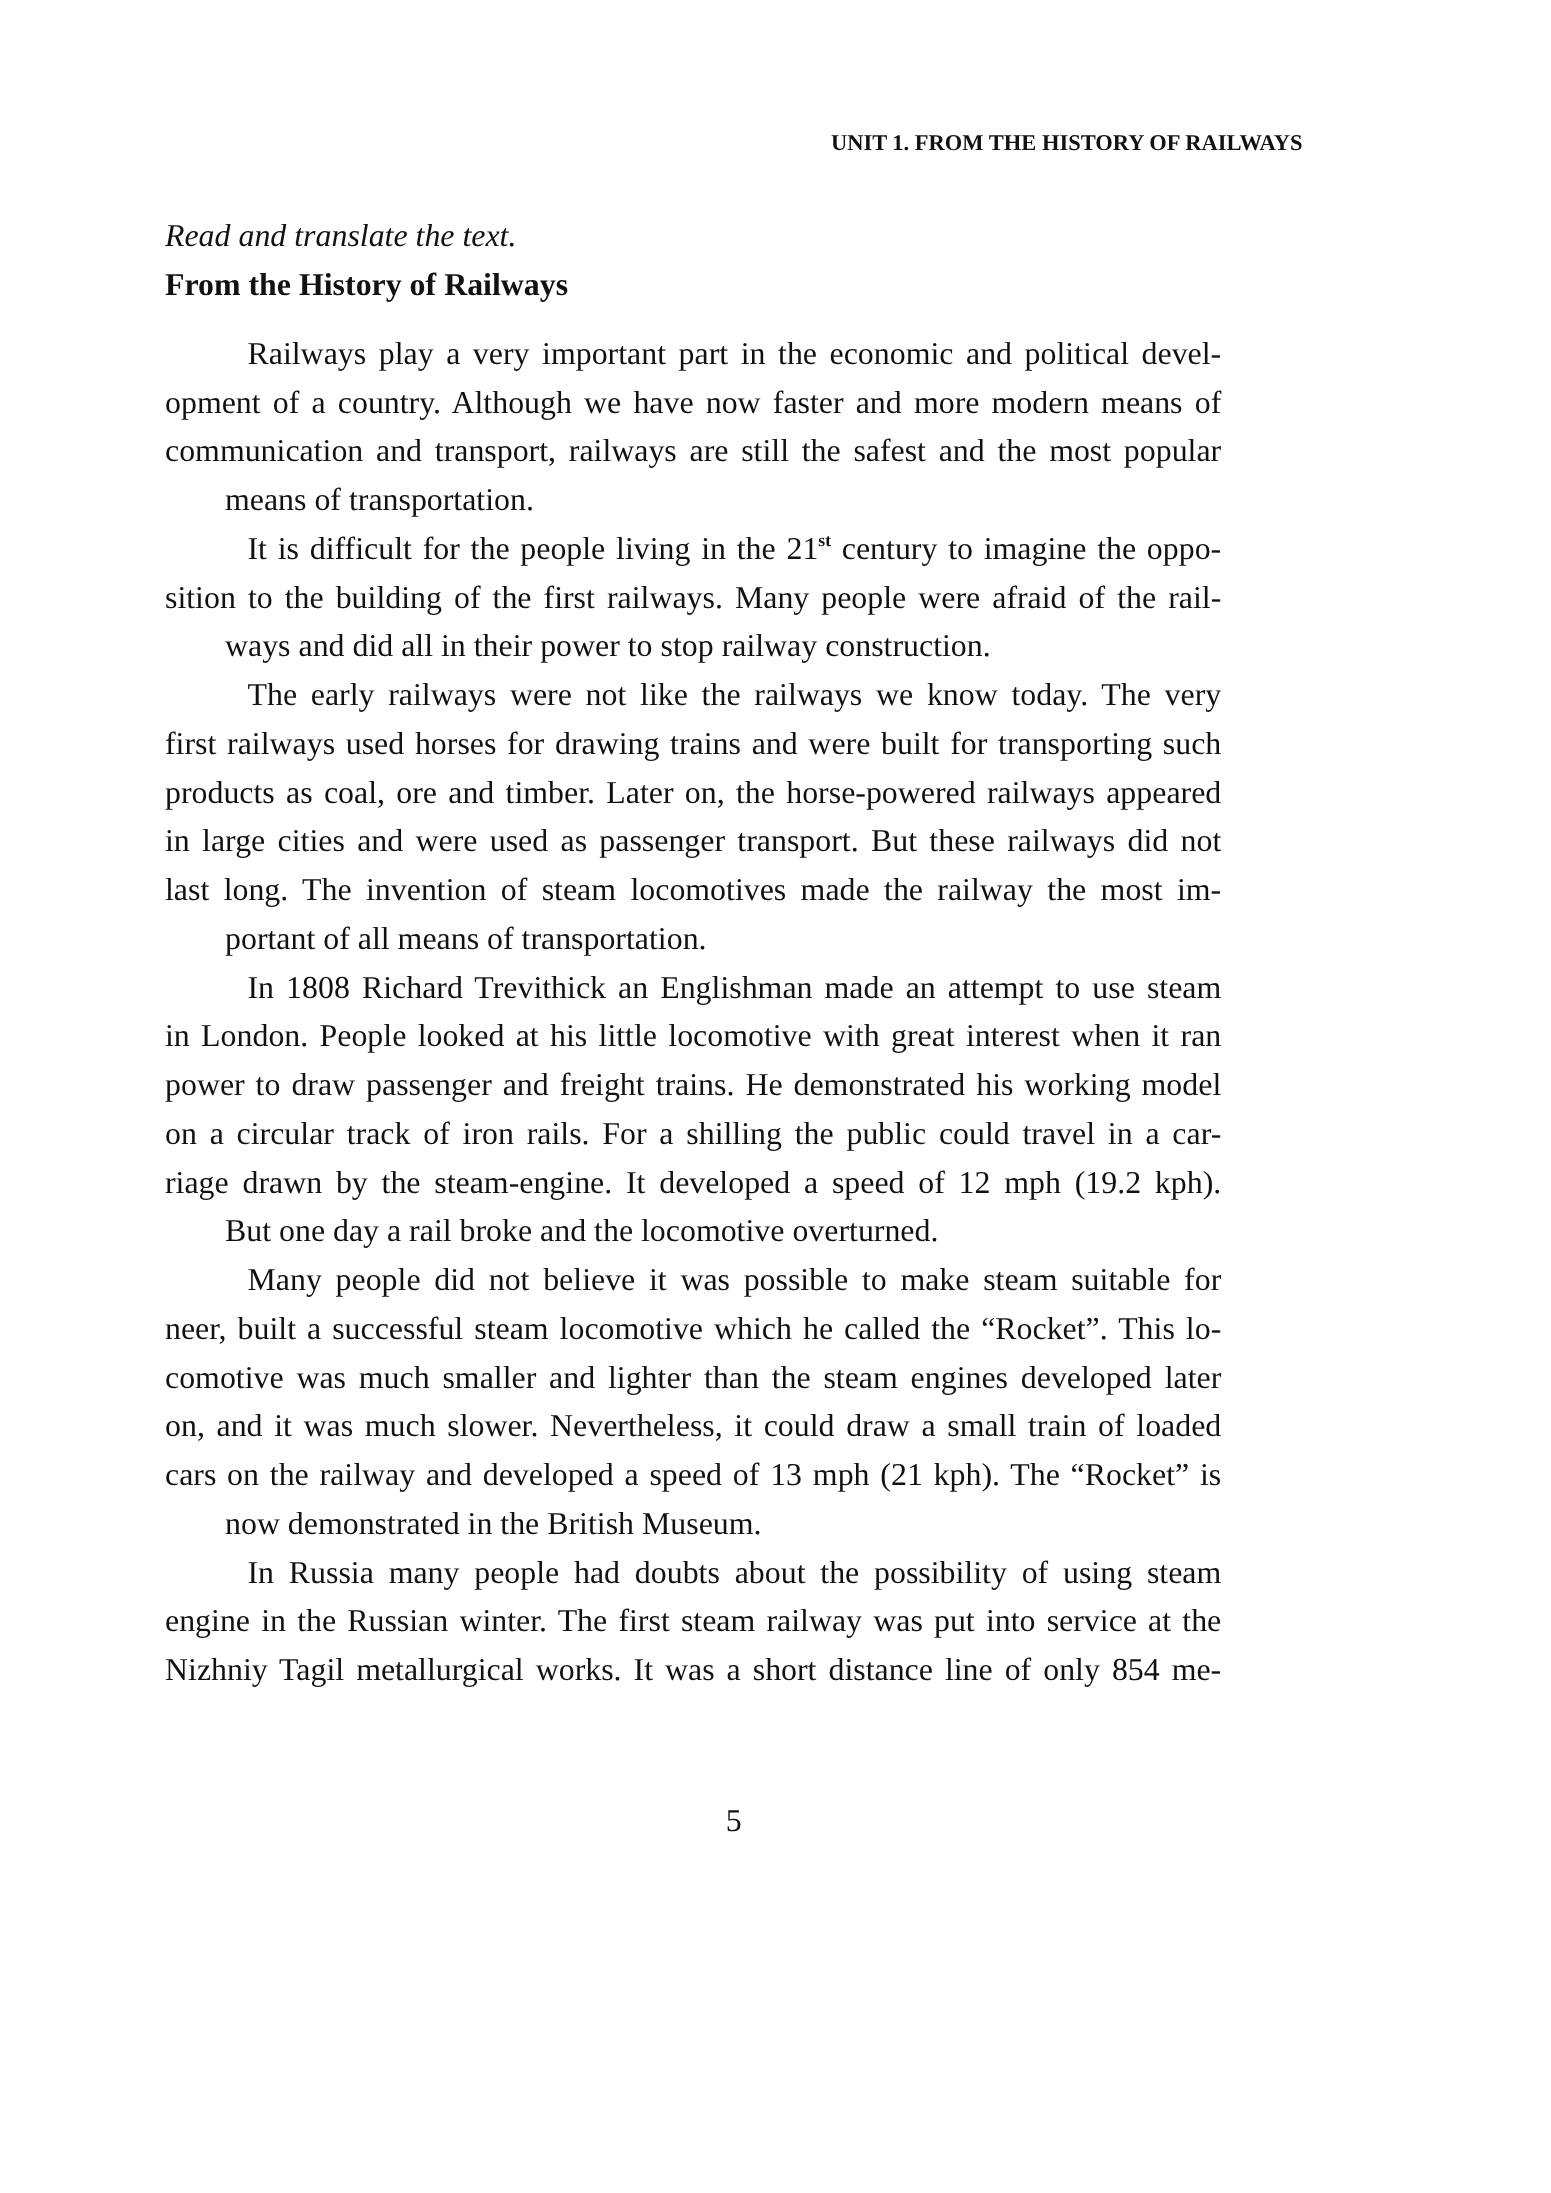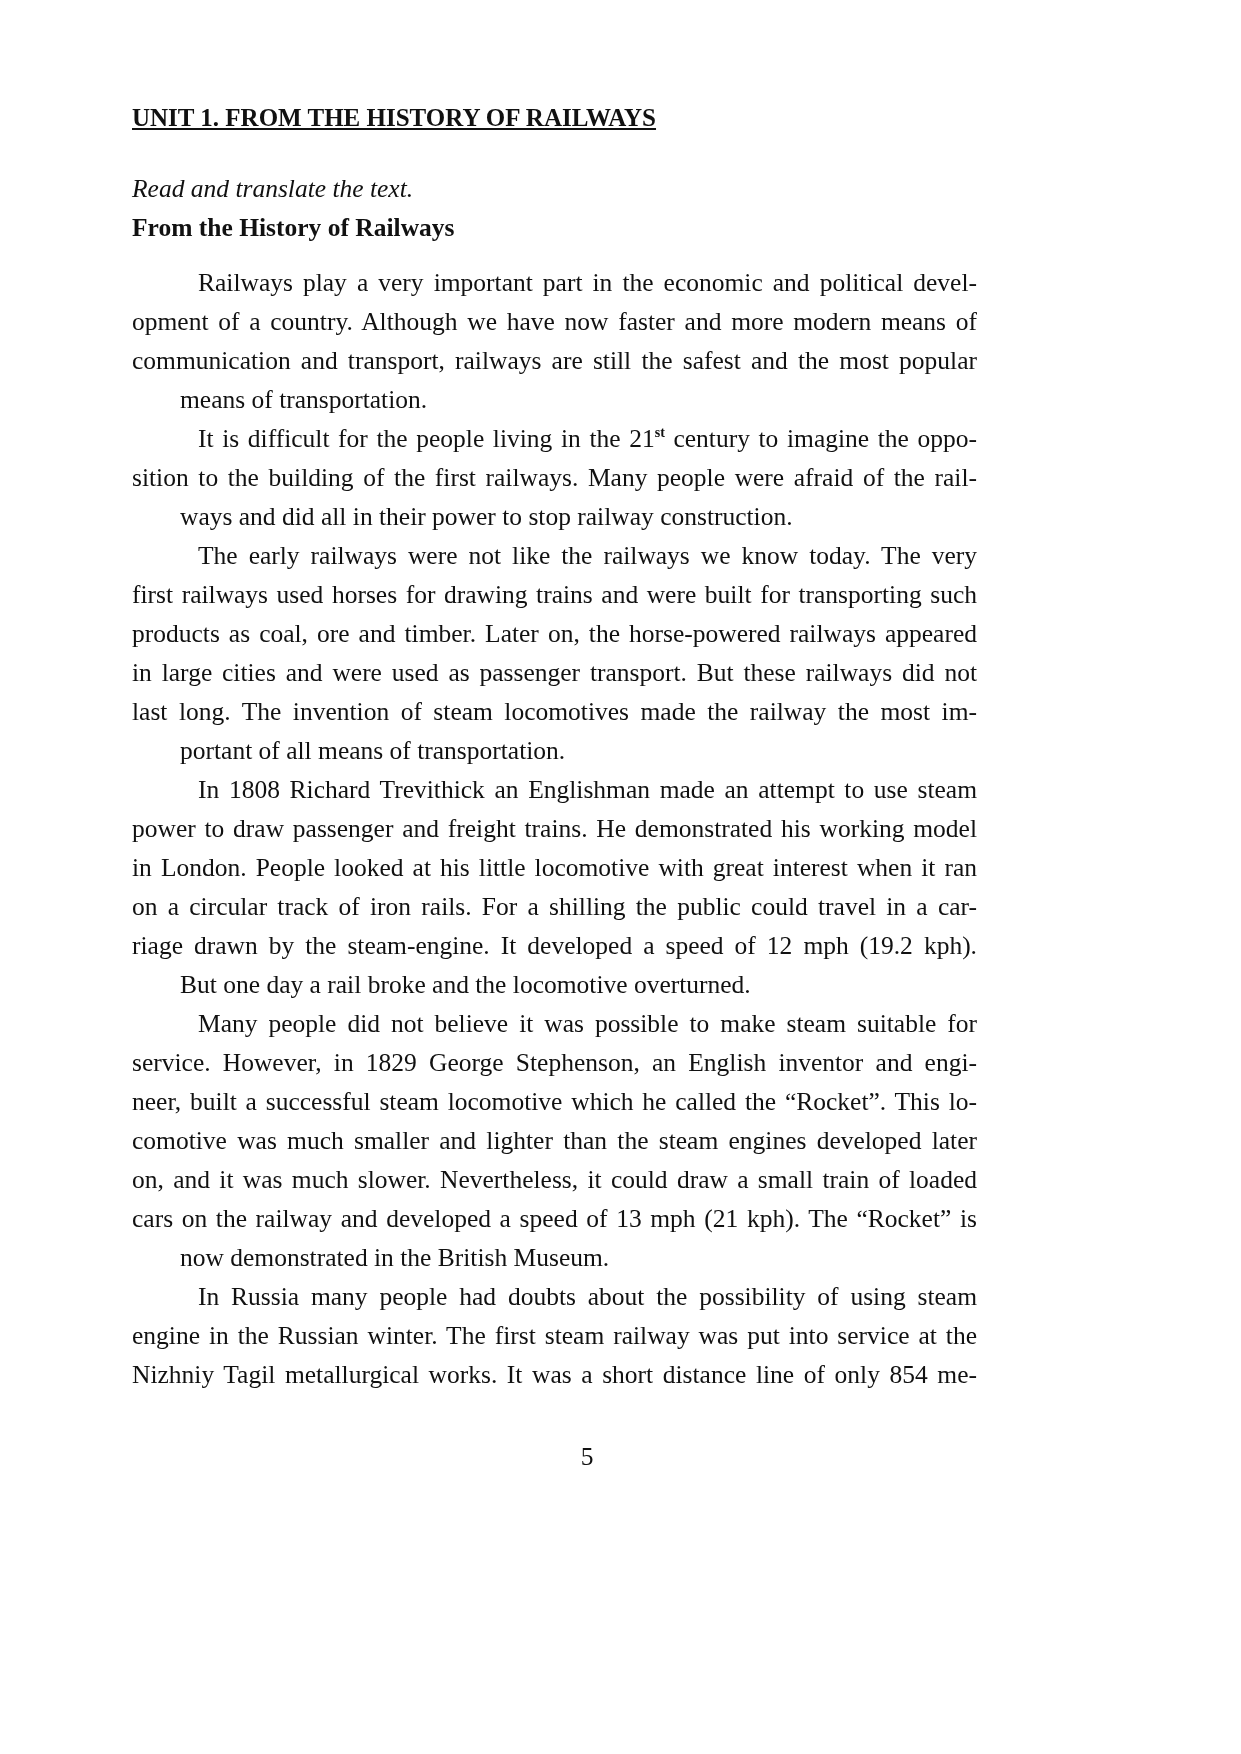--- a/index.html
+++ b/index.html
@@ -15,25 +15,24 @@
       position: absolute;
       left: 132px;
       top: 0;
       width: 845px;
     }
     .unit-title {
       position: absolute;
       top: 104px;
       left: 0;
       width: 910px;
-      text-align: left;
+      text-align: right;
       font-weight: bold;
-      font-size: 25px;
+      font-size: 18px;
       letter-spacing: 0px;
-      text-decoration: underline;
     }
     .instruction {
       position: absolute;
       top: 174px;
       left: 0;
       font-weight: normal;
       font-style: italic;
       font-size: 25.5px;
     }
     .text-title {
@@ -99,30 +98,29 @@
       <span class="line indent">The early railways were not like the railways we know today. The very</span>
       <span class="line">first railways used horses for drawing trains and were built for transporting such</span>
       <span class="line">products as coal, ore and timber. Later on, the horse-powered railways appeared</span>
       <span class="line">in large cities and were used as passenger transport. But these railways did not</span>
       <span class="line">last long. The invention of steam locomotives made the railway the most im-</span>
       <span class="line last">portant of all means of transportation.</span>
     </div>
 
     <div>
       <span class="line indent">In 1808 Richard Trevithick an Englishman made an attempt to use steam</span>
+      <span class="line">in London. People looked at his little locomotive with great interest when it ran</span>
       <span class="line">power to draw passenger and freight trains. He demonstrated his working model</span>
-      <span class="line">in London. People looked at his little locomotive with great interest when it ran</span>
       <span class="line">on a circular track of iron rails. For a shilling the public could travel in a car-</span>
       <span class="line">riage drawn by the steam-engine. It developed a speed of 12 mph (19.2 kph).</span>
       <span class="line last">But one day a rail broke and the locomotive overturned.</span>
     </div>
 
     <div>
       <span class="line indent">Many people did not believe it was possible to make steam suitable for</span>
-      <span class="line">service. However, in 1829 George Stephenson, an English inventor and engi-</span>
       <span class="line">neer, built a successful steam locomotive which he called the “Rocket”. This lo-</span>
       <span class="line">comotive was much smaller and lighter than the steam engines developed later</span>
       <span class="line">on, and it was much slower. Nevertheless, it could draw a small train of loaded</span>
       <span class="line">cars on the railway and developed a speed of 13 mph (21 kph). The “Rocket” is</span>
       <span class="line last">now demonstrated in the British Museum.</span>
     </div>
 
     <div>
       <span class="line indent">In Russia many people had doubts about the possibility of using steam</span>
       <span class="line">engine in the Russian winter. The first steam railway was put into service at the</span>

